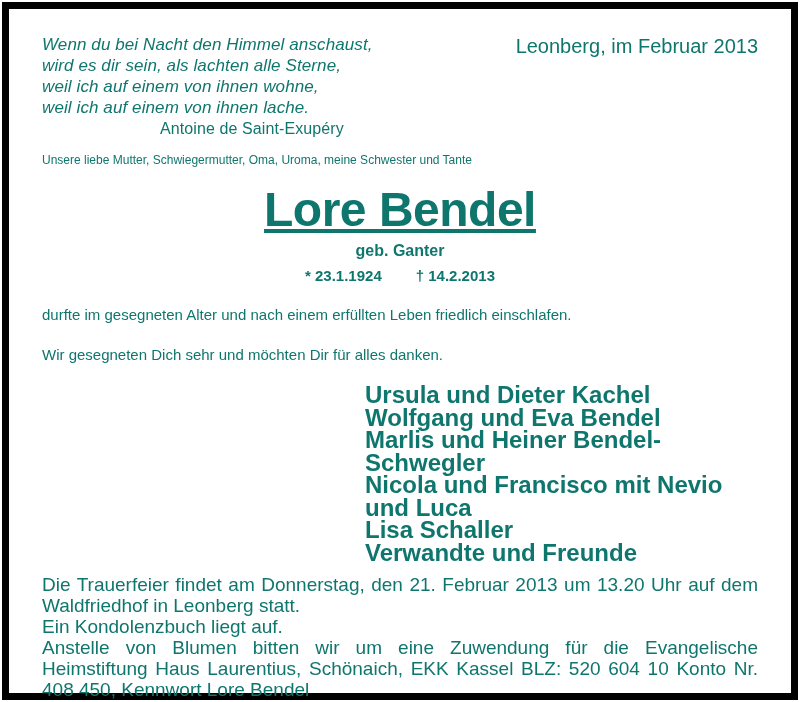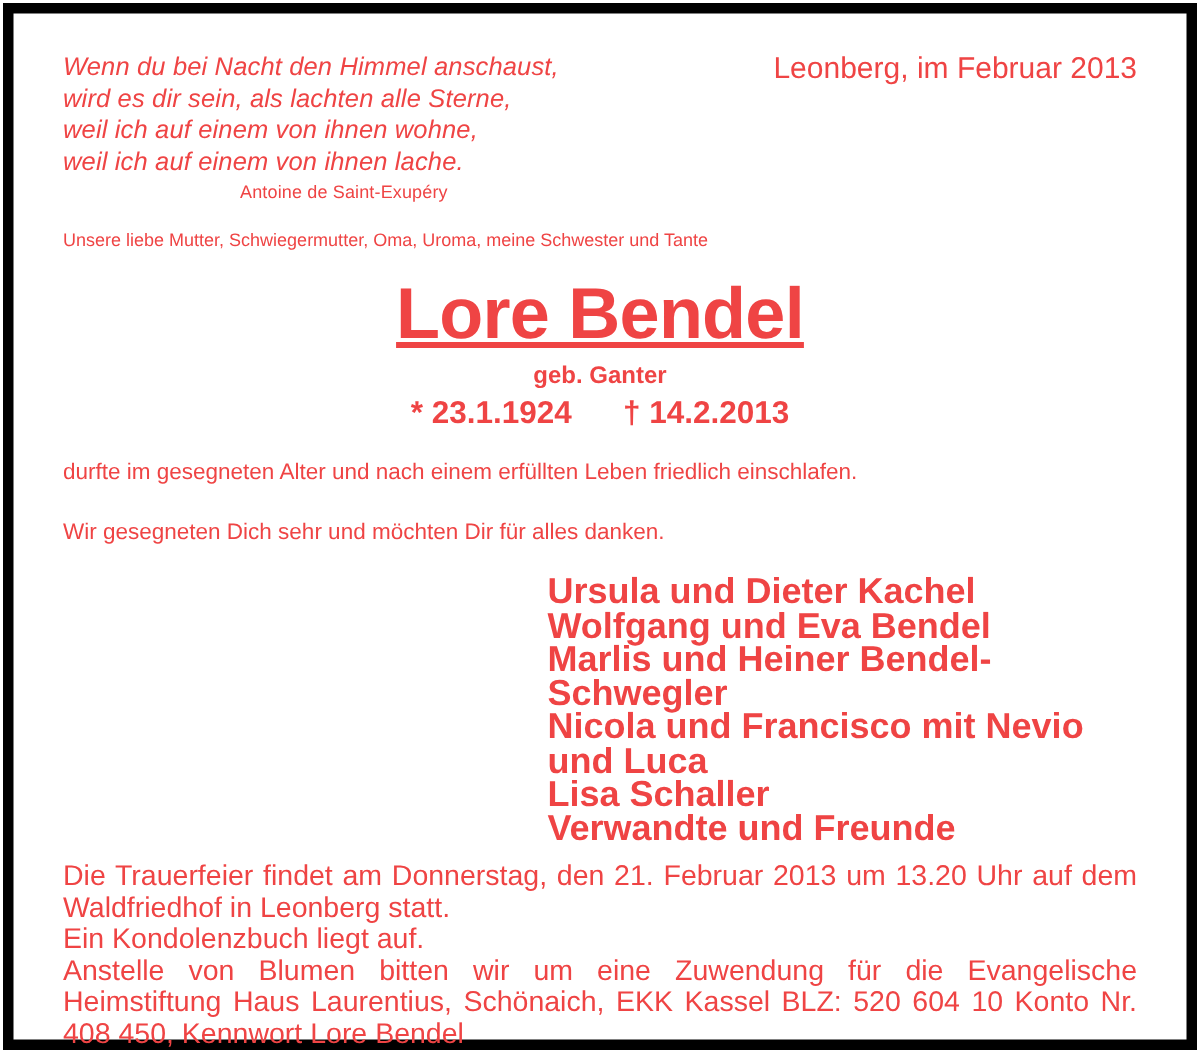--- a/index.html
+++ b/index.html
@@ -6,21 +6,21 @@
     margin: 0;
     padding: 0;
     background: #ffffff;
   }
   .canvas {
     position: relative;
     width: 800px;
     height: 702px;
     background: #ffffff;
     font-family: "Liberation Sans", sans-serif;
-    color: #ef4444;
+    color: #0f766e;
     overflow: hidden;
   }
   .notice-frame {
     position: absolute;
     left: 2px;
     top: 2px;
     width: 796px;
     height: 698px;
     box-sizing: border-box;
     border: 7px solid #000000;
@@ -33,21 +33,21 @@
     align-items: flex-start;
   }
   .poem-block {
     font-style: italic;
     font-size: 17px;
     line-height: 21px;
     letter-spacing: 0.1px;
   }
   .poem-attribution {
     font-style: normal;
-    font-size: 12px;
+    font-size: 16px;
     line-height: 21px;
     padding-left: 118px;
   }
   .dateline {
     font-size: 20px;
     line-height: 22px;
     white-space: nowrap;
     padding-top: 1px;
   }
   .intro-line {
@@ -69,21 +69,21 @@
     text-align: center;
     font-size: 16px;
     line-height: 23px;
     font-weight: bold;
   }
   .dates-row {
     margin-top: 2px;
     display: flex;
     justify-content: center;
     gap: 34px;
-    font-size: 21px;
+    font-size: 15px;
     line-height: 24px;
     font-weight: bold;
   }
   .body-line {
     margin: 0;
     font-size: 15px;
     line-height: 22px;
   }
   .body-line.first { margin-top: 16px; }
   .body-line.second { margin-top: 18px; }

